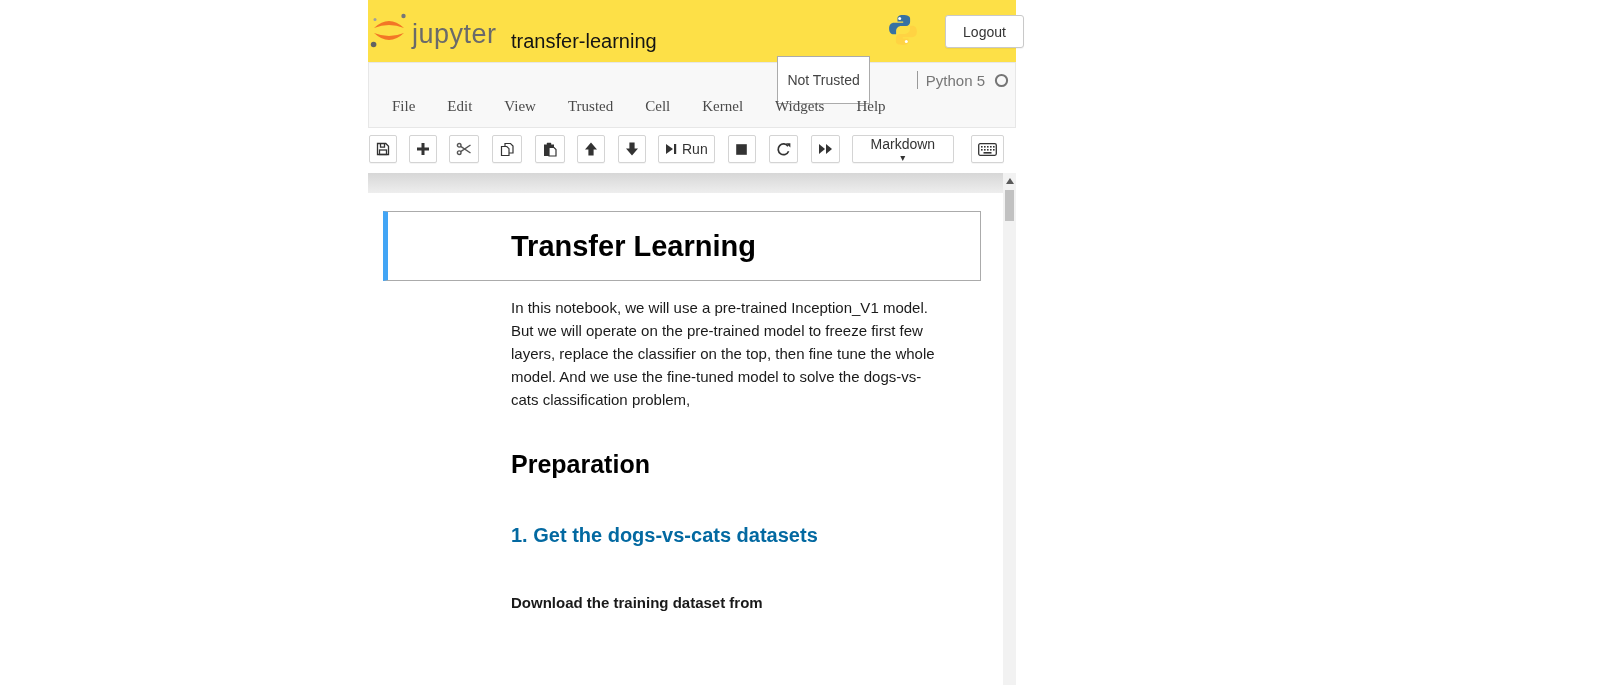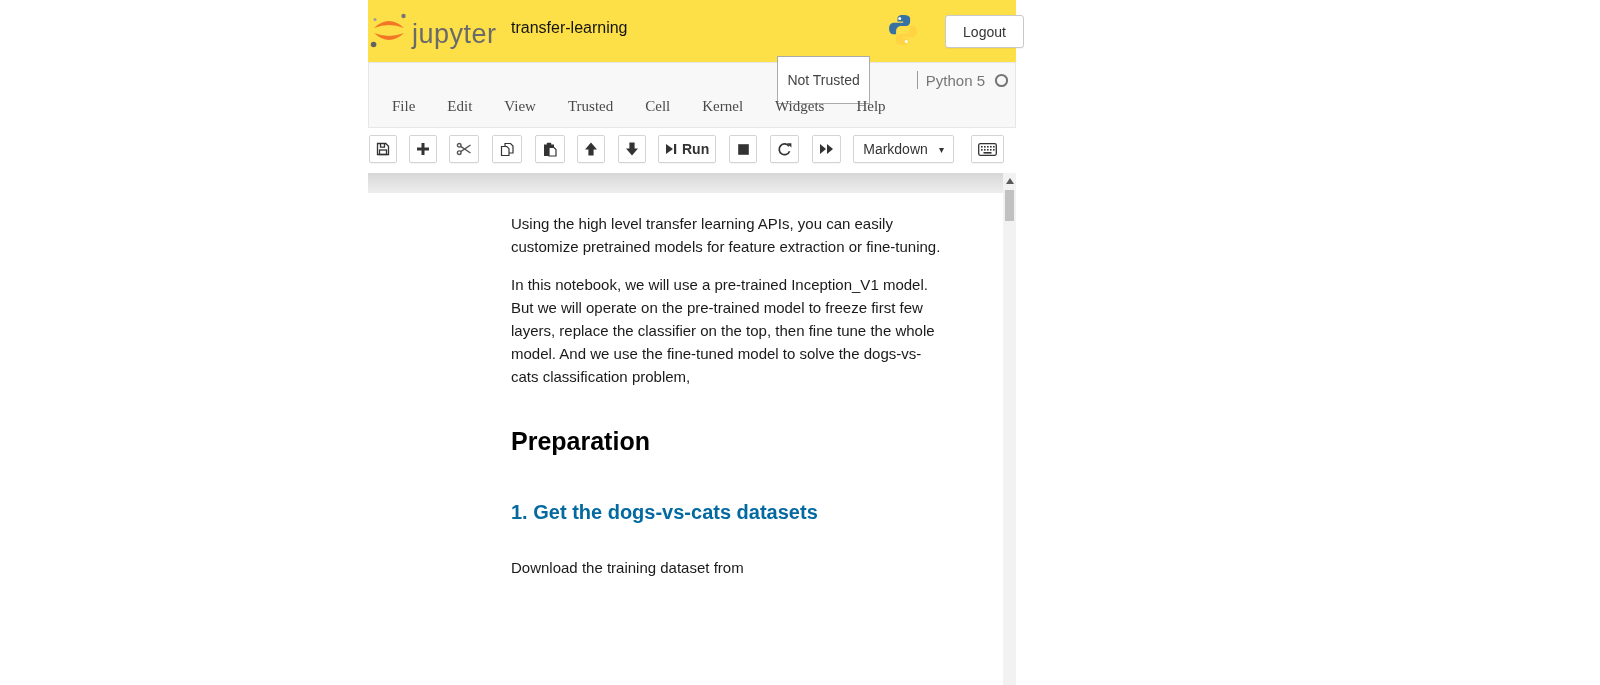--- a/index.html
+++ b/index.html
@@ -4,45 +4,45 @@
 <style>
   html,body{margin:0;padding:0;background:#fff;}
   body{width:1600px;height:685px;position:relative;overflow:hidden;
        font-family:"Liberation Sans", sans-serif;}
   .app{position:absolute;left:368px;top:0;width:648px;height:685px;background:#fff;}
 
   
   .nb-header{position:relative;height:62px;background:#fde047;}
   .logo{position:absolute;left:1px;top:11px;display:flex;align-items:flex-end;cursor:pointer;}
   .logo-word{font-size:27px;color:#6a6a6a;line-height:1;padding-bottom:3px;margin-left:3px;letter-spacing:.5px;}
-  .nb-title{position:absolute;left:143px;top:19px;font-size:16px;color:#141414;}
+  .nb-title{position:absolute;left:143px;top:30px;font-size:20px;color:#141414;}
   .py-logo{position:absolute;left:518px;top:13px;width:34px;height:34px;}
   .logout{position:absolute;left:577px;top:15px;width:79px;height:33px;background:#fff;
           border:1px solid #c9c9c9;border-radius:3px;font-size:14px;color:#333;
           display:flex;align-items:center;justify-content:center;box-shadow:0 1px 1px rgba(0,0,0,.05);cursor:pointer;}
 
   
   .menubar{position:relative;height:66px;background:#f8f8f8;border:1px solid #e7e7e7;box-sizing:border-box;}
   .kernel-row{position:absolute;top:3px;right:6px;height:28px;display:flex;align-items:center;}
   .trust{border:1px solid #ababab;background:#fff;padding:15px 9px;font-size:14px;color:#444;margin-right:47px;cursor:pointer;}
   .kdiv{width:1px;height:18px;background:#9a9a9a;margin-right:8px;}
   .kname{font-size:15px;color:#777;margin-right:9px;}
   .menu-row{position:absolute;left:7px;bottom:8px;display:flex;font-family:Liberation Serif, serif;}
   .menu-item{padding:4px 16px;font-size:15px;color:#4a4a4a;cursor:pointer;}
 
   
   .toolbar{display:flex;align-items:center;padding:7px 0 6px 1px;background:#fff;}
-  .tb-group{display:flex;gap:13px;margin-right:12px;font-weight:bold;}
+  .tb-group{display:flex;gap:13px;margin-right:12px;}
   .tbtn{box-sizing:border-box;height:28px;min-width:28px;padding:0 6px;background:#fff;
         border:1px solid #d4d4d4;border-radius:2px;display:flex;align-items:center;justify-content:center;
         gap:5px;box-shadow:0 1px 0 rgba(0,0,0,.04);color:#333;cursor:pointer;}
   .run-label{font-size:14px;color:#333;}
   .cell-type{box-sizing:border-box;width:118px;height:28px;background:#fff;border:1px solid #d4d4d4;border-radius:2px;
              display:flex;justify-content:space-between;align-items:center;padding:0 9px;margin-right:17px;
-             font-size:14px;color:#333;cursor:pointer;box-shadow:0 1px 0 rgba(0,0,0,.04);}
+             font-size:14px;color:#333;cursor:pointer;box-shadow:0 1px 0 rgba(0,0,0,.04);flex-direction:column;}
   .caret{font-size:10px;color:#333;}
 
   
   .scroll-region{position:relative;height:516px;background:#fff;}
   .nb-strip{height:20px;margin-top:4px;width:635px;background:linear-gradient(#d7d7d7,#eeeeee);}
   .scrollbar{position:absolute;right:0;top:0;width:13px;height:516px;background:#f2f2f2;}
   .sb-up{height:15px;display:flex;align-items:center;justify-content:center;cursor:pointer;}
   .sb-up-tri{width:0;height:0;border-left:4px solid transparent;border-right:4px solid transparent;border-bottom:6px solid #5a5a5a;}
   .sb-thumb{position:absolute;top:17px;left:2px;width:9px;height:31px;background:#c1c1c1;cursor:pointer;}
 
@@ -51,21 +51,21 @@
   .cell-selected{margin:18px 22px 0 15px;height:70px;box-sizing:border-box;background:#fff;
                  border:1px solid #ababab;border-left:5px solid #42a5f5;
                  display:flex;align-items:center;padding-left:123px;cursor:pointer;}
   .cell-selected h1{font-size:29px;font-weight:700;color:#000;margin:0;line-height:1;}
   .md-body{margin-left:143px;width:462px;color:#1a1a1a;cursor:pointer;}
   .md-p{font-size:15px;line-height:23px;margin:0;white-space:pre-line;}
   .p1{margin-top:19px;}
   .p2{margin-top:15px;}
   .md-h2{font-size:25px;font-weight:700;color:#000;margin:39px 0 0 0;line-height:1.15;}
   .md-h3{font-size:20px;font-weight:700;color:#0369a1;margin:45px 0 0 0;line-height:1.15;}
-  .p3{margin-top:32px;}
+  .p3{margin-top:44px;font-weight:bold;}
 
   svg{display:block;}
 </style>
 </head>
 <body>
 
 <div class="app">
 
   <div class="nb-header">
     <div class="logo">
@@ -245,24 +245,25 @@
         </span>
       </div>
     </div>
   </div>
 
   <div class="scroll-region">
     <div class="nb-strip"></div>
 
     <div class="cells">
 
+      <div class="cell-selected">
+        <h1>Transfer Learning</h1>
+      </div>
 
       <div class="md-body">
-        <p class="md-p p1">Using the high level transfer learning APIs, you can easily
-customize pretrained models for feature extraction or fine-tuning.</p>
         <p class="md-p p2">In this notebook, we will use a pre-trained Inception_V1 model.
 But we will operate on the pre-trained model to freeze first few
 layers, replace the classifier on the top, then fine tune the whole
 model. And we use the fine-tuned model to solve the dogs-vs-
 cats classification problem,</p>
         <h2 class="md-h2">Preparation</h2>
         <h3 class="md-h3">1. Get the dogs-vs-cats datasets</h3>
         <p class="md-p p3">Download the training dataset from</p>
       </div>
 

